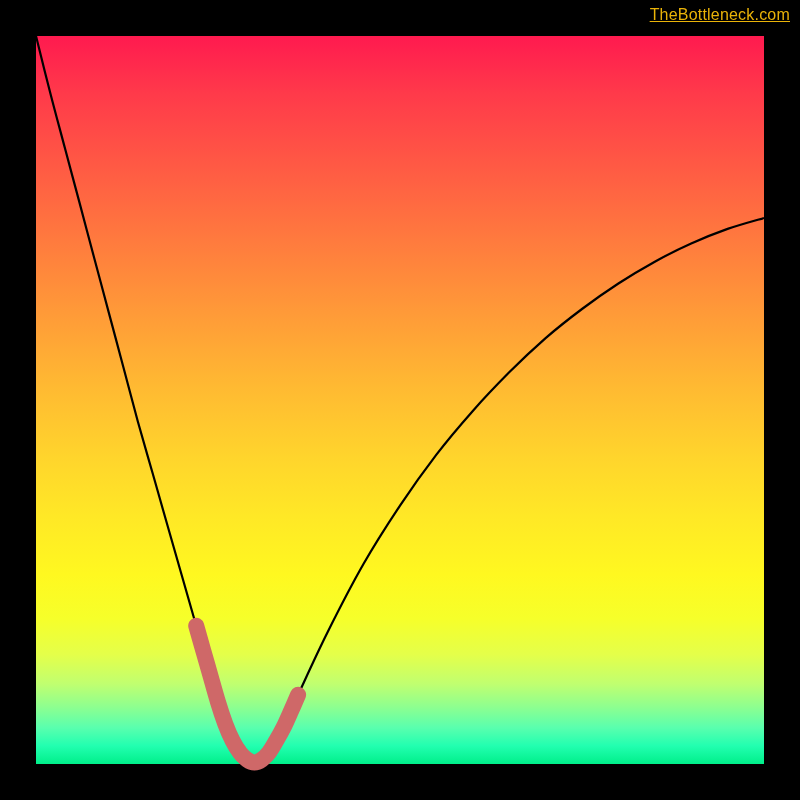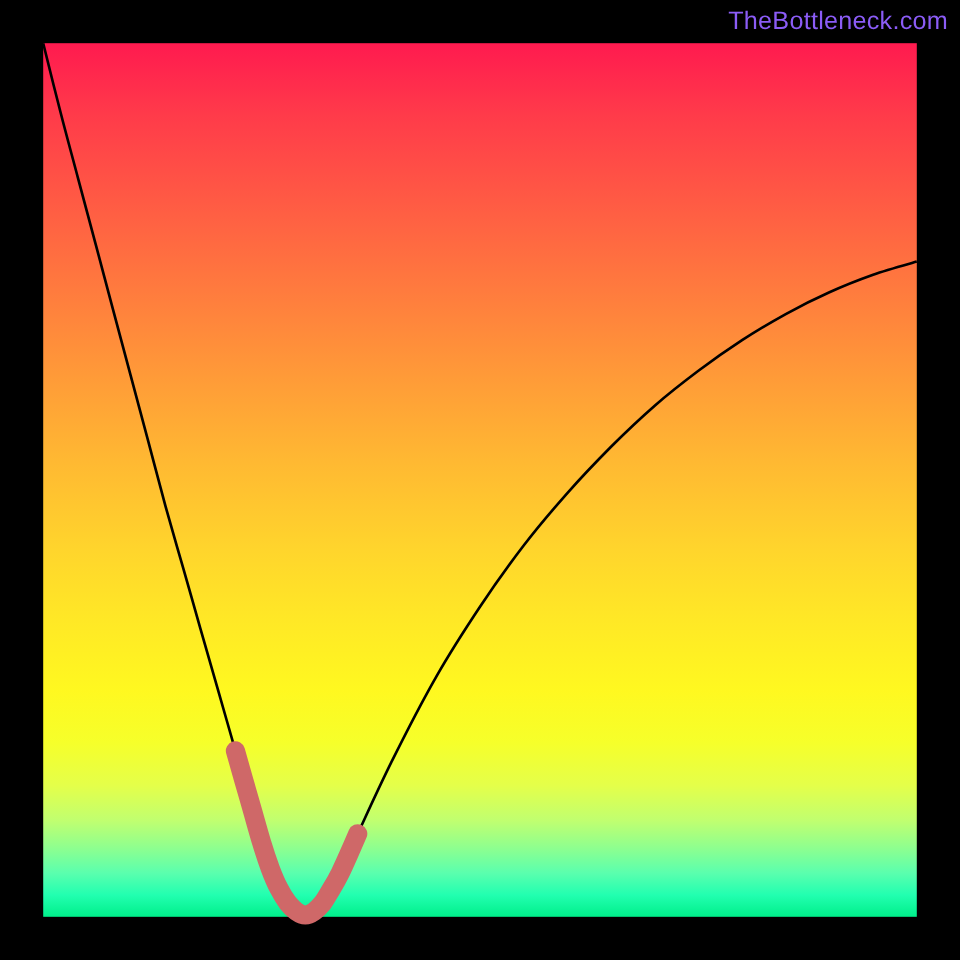--- a/index.html
+++ b/index.html
@@ -40,25 +40,26 @@
       #c0ff70 89%,
       #90ff8e 92%,
       #5affae 95%,
       #22ffb0 97.5%,
       #00ef8a 100%);
   }
   .watermark {
     position: absolute;
     top: 6px;
     right: 10px;
-    color: #8b5cf6;
-    font-size: 21px;
+    color: #eab308;
+    font-size: 16px;
     font-weight: 400;
     letter-spacing: 0.2px;
     user-select: none;
+    text-decoration: underline;
   }
   svg.curve {
     position: absolute;
     left: 0;
     top: 0;
     width: 728px;
     height: 728px;
     overflow: visible;
   }
 </style>

